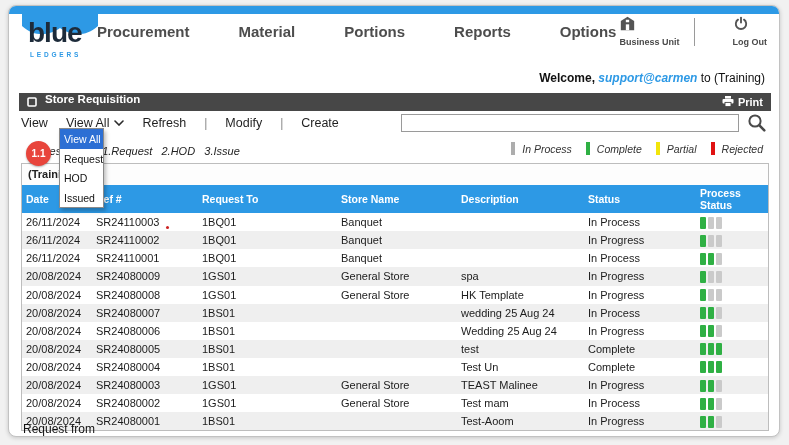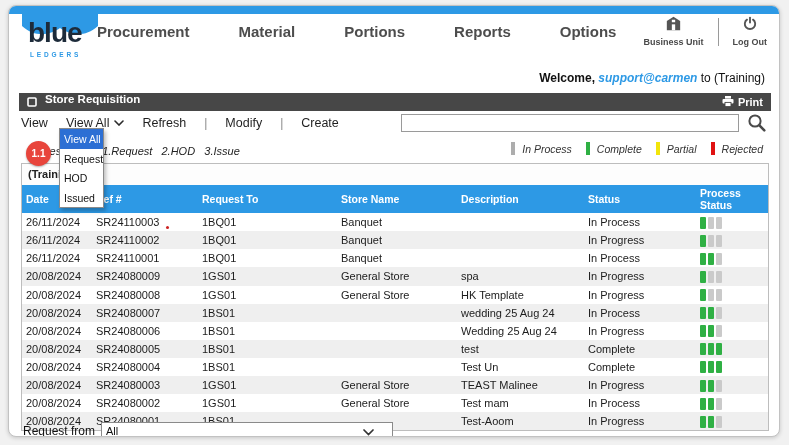--- a/index.html
+++ b/index.html
@@ -23,21 +23,21 @@
 
   
   .logo-banner { position: absolute; left: 13px; top: 7px; }
   .logo-text { position: absolute; left: 19px; top: 11px; font-size: 28px; font-weight: 700; letter-spacing: -1px; color: #1d2b3a; }
   .logo-sub { position: absolute; left: 21px; top: 45px; font-size: 6.5px; font-weight: 700; letter-spacing: 2.8px; color: var(--accent-blue); }
 
   
   .main-nav { position: absolute; left: 88px; top: 17px; display: flex; gap: 49px; }
   .nav-item { font-size: 15px; font-weight: 700; color: #4d4d4d; cursor: pointer; }
   .nav-right { position: absolute; right: 12px; top: 10px; display: flex; align-items: center; }
-  .nav-util { display: flex; flex-direction: column; align-items: center; gap: 2px; cursor: pointer; }
+  .nav-util { display: flex; flex-direction: column; gap: 2px; cursor: pointer; margin-left: 24px; }
   .nav-util .ulabel { font-size: 9px; font-weight: 700; color: #4a4a4a; white-space: nowrap; }
   .nav-divider { width: 1px; height: 28px; background: #9a9a9a; margin: 0 14px; }
 
   
   .welcome { position: absolute; right: 14px; top: 65px; font-size: 12px; color: #111; white-space: pre; }
   .welcome .w-prefix { font-weight: 700; }
   .welcome .w-user { color: var(--accent-blue); font-weight: 700; font-style: italic; }
 
   
   .titlebar {
@@ -352,22 +352,14 @@
             <td>Test-Aoom</td>
             <td>In Progress</td>
             <td><span class="pbar g"></span><span class="pbar g"></span><span class="pbar x"></span></td>
           </tr>
         </tbody>
     </table>
   </div>
 
   <div class="footer">
     <span class="footer-label">Request from</span>
-    <div class="select-box">
-      <span>All</span>
-      <span class="select-chevron">
-        <svg width="11" height="7" viewBox="0 0 11 7">
-            <path d="M1 1 L5.5 5.5 L10 1" fill="none" stroke="#333" stroke-width="1.7" stroke-linecap="round"></path>
-          </svg>
-      </span>
-    </div>
   </div>
 </div>
 
 </body></html>

